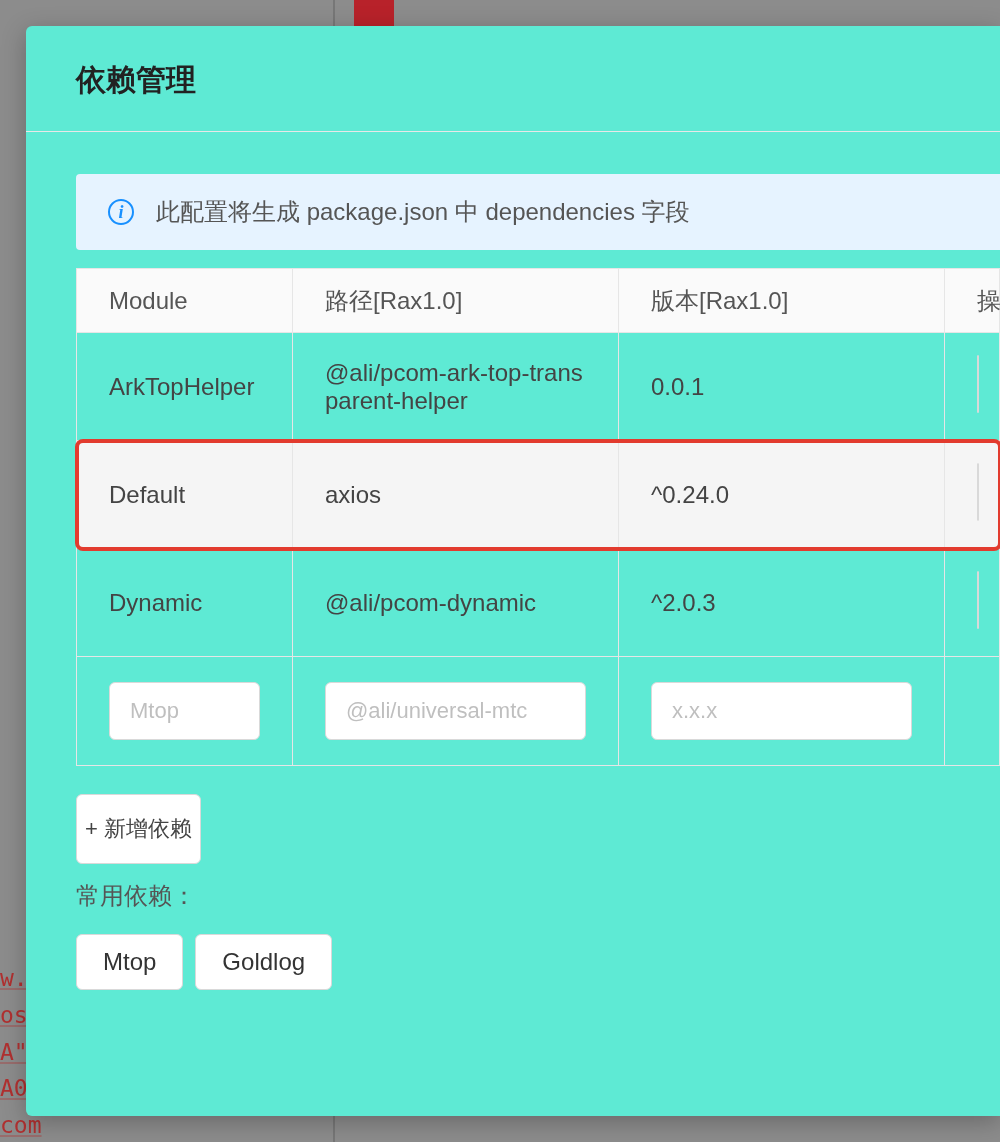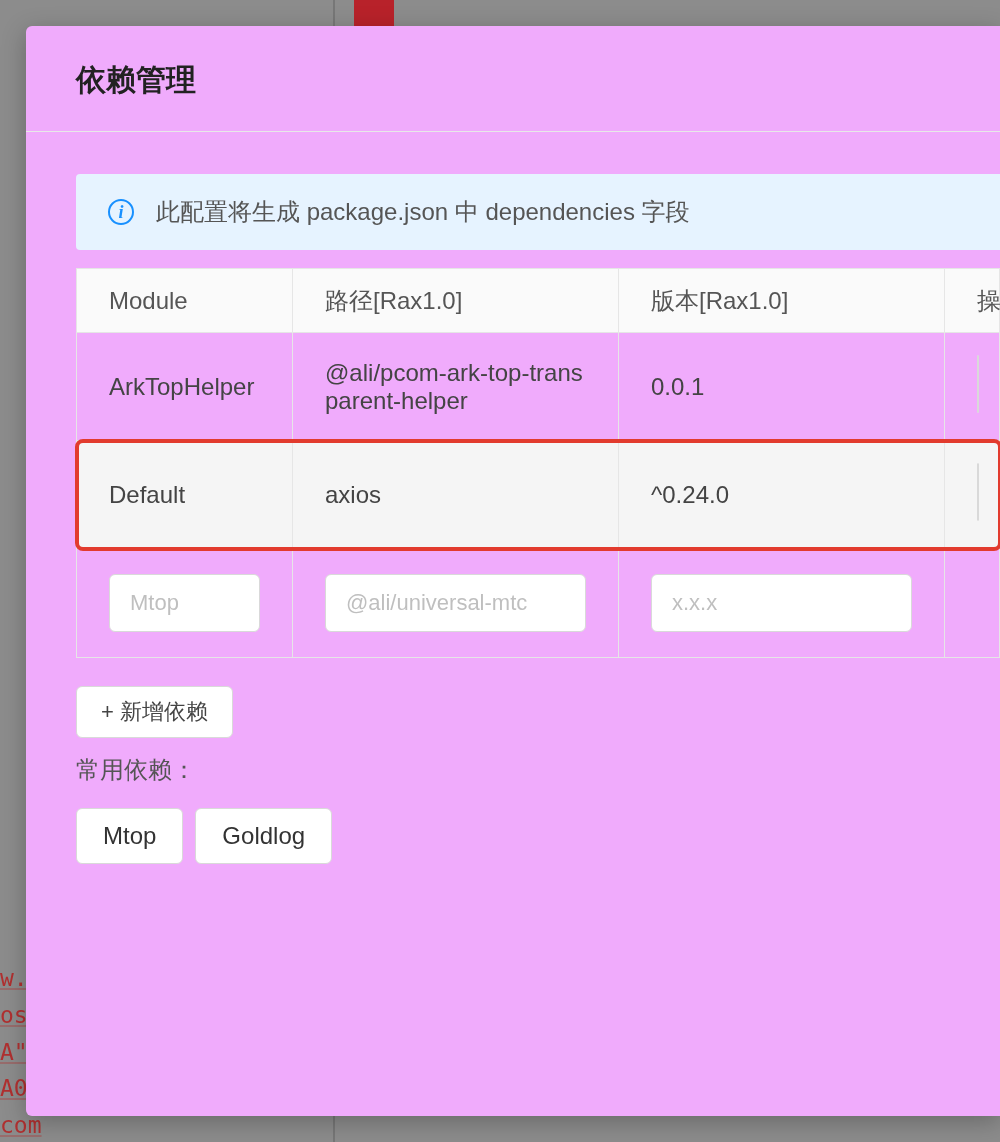--- a/index.html
+++ b/index.html
@@ -40,21 +40,21 @@
       height: 1142px;
       background: rgba(0,0,0,.15);
     }
     
     .modal {
       position: absolute;
       top: 26px;
       left: 26px;
       right: 0;
       bottom: 26px;
-      background: #f0abfc;
+      background: #5eead4;
       border-radius: 6px 0 0 6px;
       box-shadow: 0 6px 24px rgba(0,0,0,.25);
       overflow: hidden;
     }
     .modal-header {
       padding: 34px 50px 30px;
       border-bottom: 1px solid #e8e8e8;
     }
     .modal-title {
       font-size: 30px;
@@ -152,22 +152,22 @@
       border-radius: 6px;
       background: #2e6ff6;
       box-shadow: 0 3px 8px rgba(46,111,246,.45);
     }
     
     .add-dep-btn {
       margin-top: 28px;
       display: inline-flex;
       align-items: center;
       gap: 8px;
-      height: 52px;
-      padding: 0 24px;
+      height: 70px;
+      padding: 0 8px;
       border: 1.5px solid #d9d9d9;
       border-radius: 6px;
       background: #fff;
       font-size: 22px;
       color: #444;
       cursor: pointer;
     }
     .common-label {
       margin-top: 16px;
       font-size: 24px;
@@ -241,20 +241,28 @@
         </tr>
         <tr class="highlight">
           <td class="mod-name">Default</td>
           <td class="mod-name">axios</td>
           <td>^0.24.0</td>
           <td class="input-cell">
             <button class="action-btn-ghost"></button>
           </td>
         </tr>
         <tr>
+          <td class="mod-name">Dynamic</td>
+          <td class="mod-name">@ali/pcom-dynamic</td>
+          <td>^2.0.3</td>
+          <td class="input-cell">
+            <button class="action-btn-ghost"></button>
+          </td>
+        </tr>
+        <tr>
           <td class="input-cell">
             <input class="cell-input" placeholder="Mtop" style="">
           </td>
           <td class="input-cell">
             <input class="cell-input" placeholder="@ali/universal-mtc" style="">
           </td>
           <td class="input-cell">
             <input class="cell-input" placeholder="x.x.x" style="">
           </td>
           <td class="input-cell">

